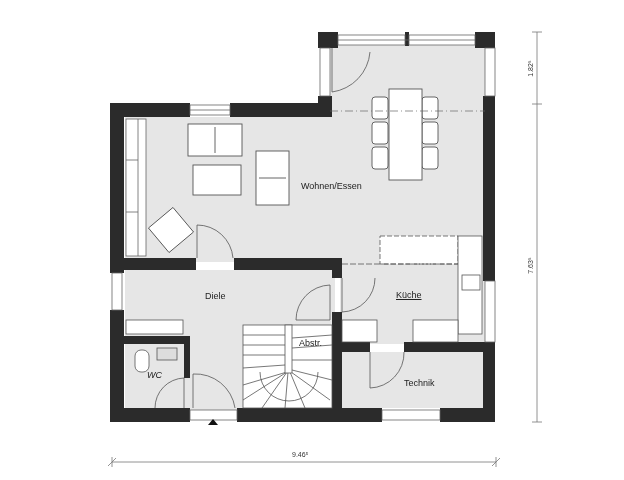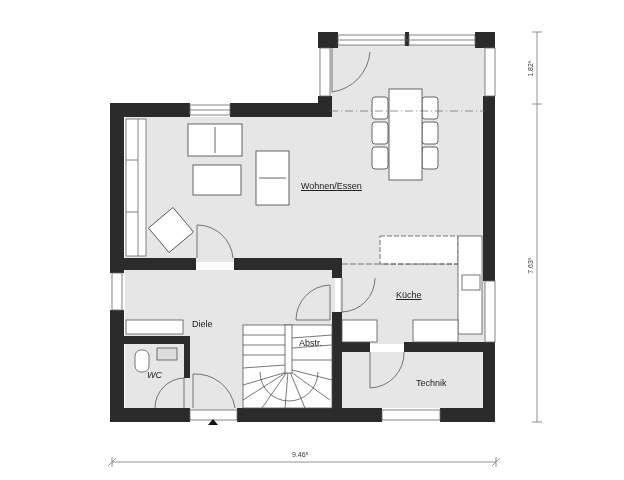--- a/index.html
+++ b/index.html
@@ -156,24 +156,24 @@
     <line x1="108" y1="466" x2="116" y2="458"></line>
     <line x1="492" y1="466" x2="500" y2="458"></line>
     <line x1="537" y1="32" x2="537" y2="422"></line>
     <line x1="532" y1="32" x2="542" y2="32"></line>
     <line x1="532" y1="104" x2="542" y2="104"></line>
     <line x1="532" y1="422" x2="542" y2="422"></line>
   </g>
 </svg>
 
 
-<div class="room-label" style="left:301px;top:181px;text-decoration:underline;">Wohnen/Essen</div>
-<div class="room-label" style="left:192px;top:291px;margin-top:28px;">Diele</div>
+<div class="room-label" style="left:301px;top:181px;">Wohnen/Essen</div>
+<div class="room-label" style="left:205px;top:291px;">Diele</div>
 <div class="room-label" style="left:396px;top:290px;text-decoration:underline;">Küche</div>
 <div class="room-label" style="left:147px;top:370px;font-style:italic;">WC</div>
 <div class="room-label" style="left:299px;top:338px;">Abstr.</div>
-<div class="room-label" style="left:416px;top:378px;">Technik</div>
+<div class="room-label" style="left:404px;top:378px;">Technik</div>
 
 
 <div class="dim-label" style="left:292px;top:451px;">9.46⁵</div>
 <div class="dim-label dim-v" style="left:522px;top:65px;">1.82⁵</div>
 <div class="dim-label dim-v" style="left:522px;top:262px;">7.63⁵</div>
 </div>
 
 </body></html>

